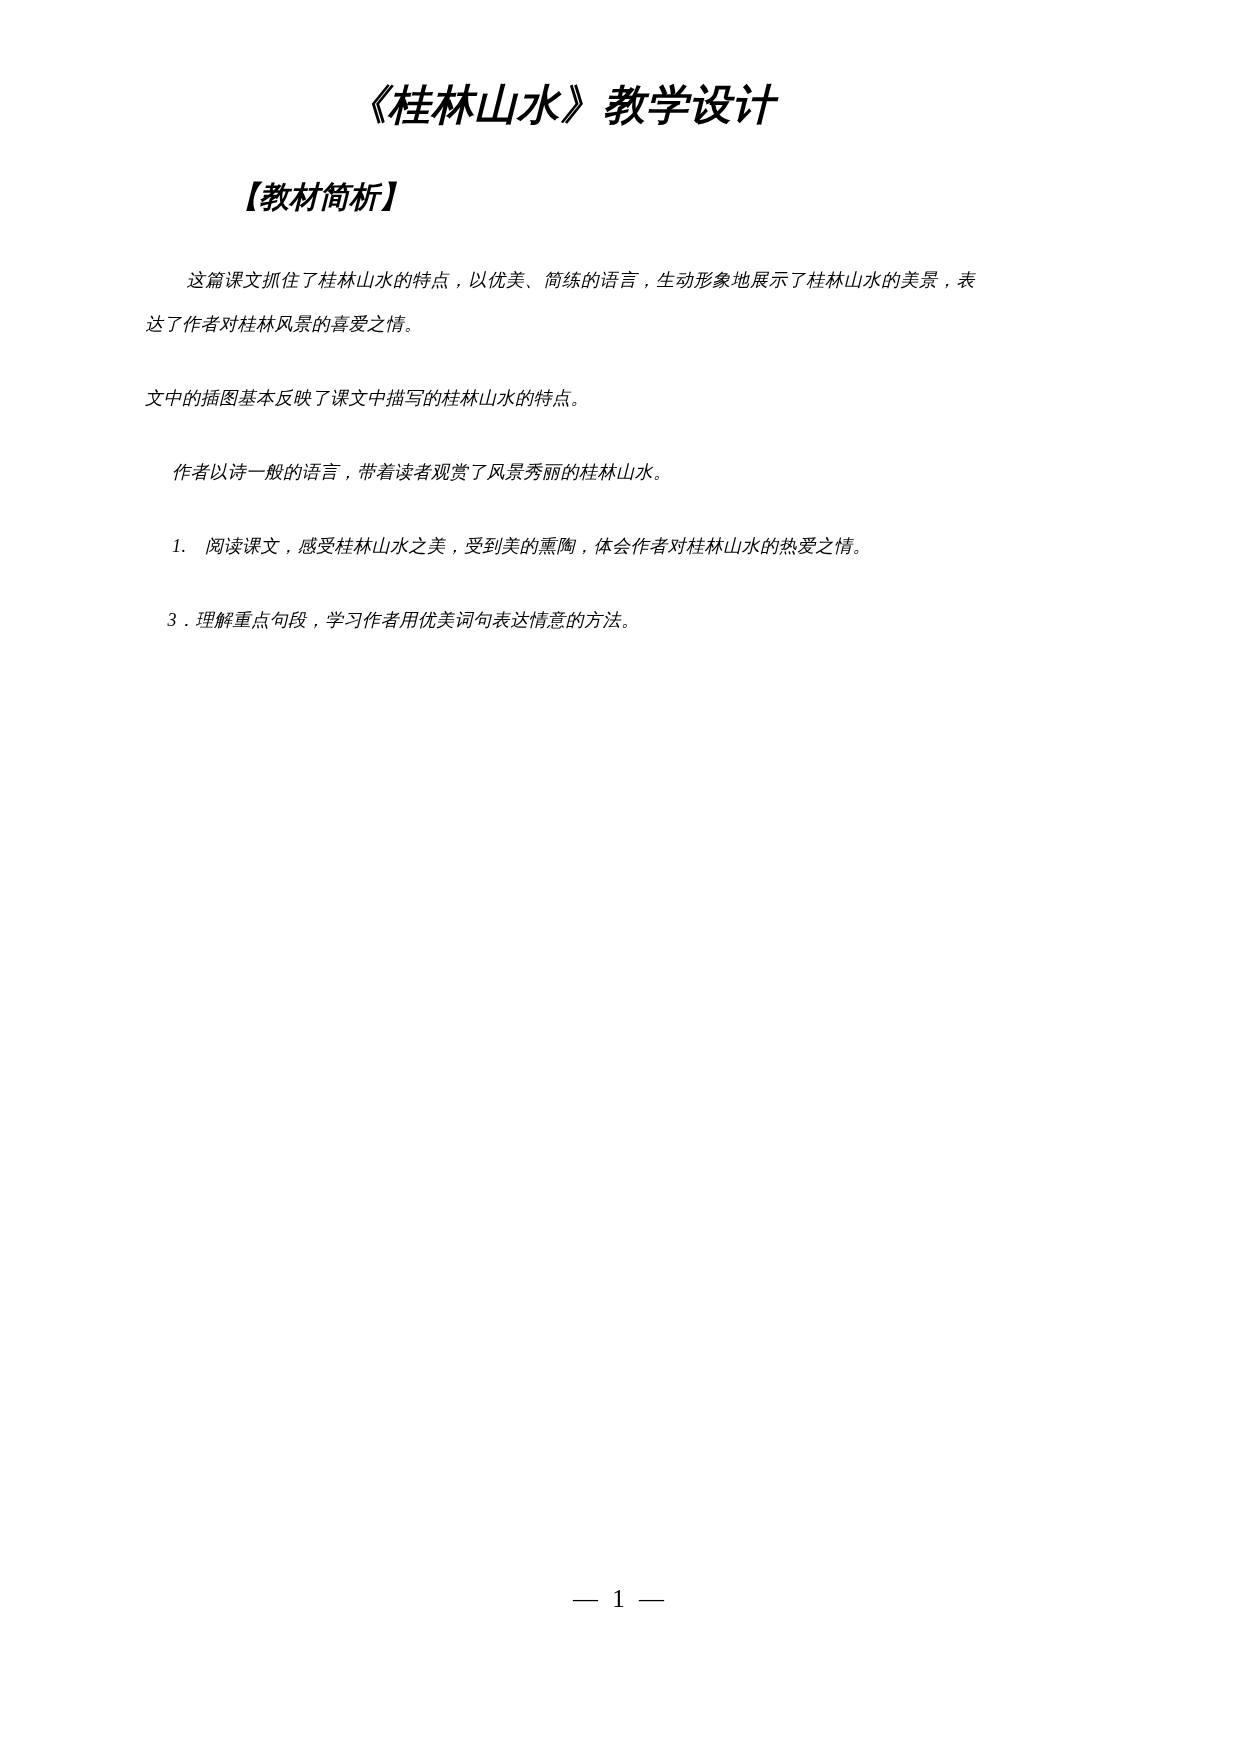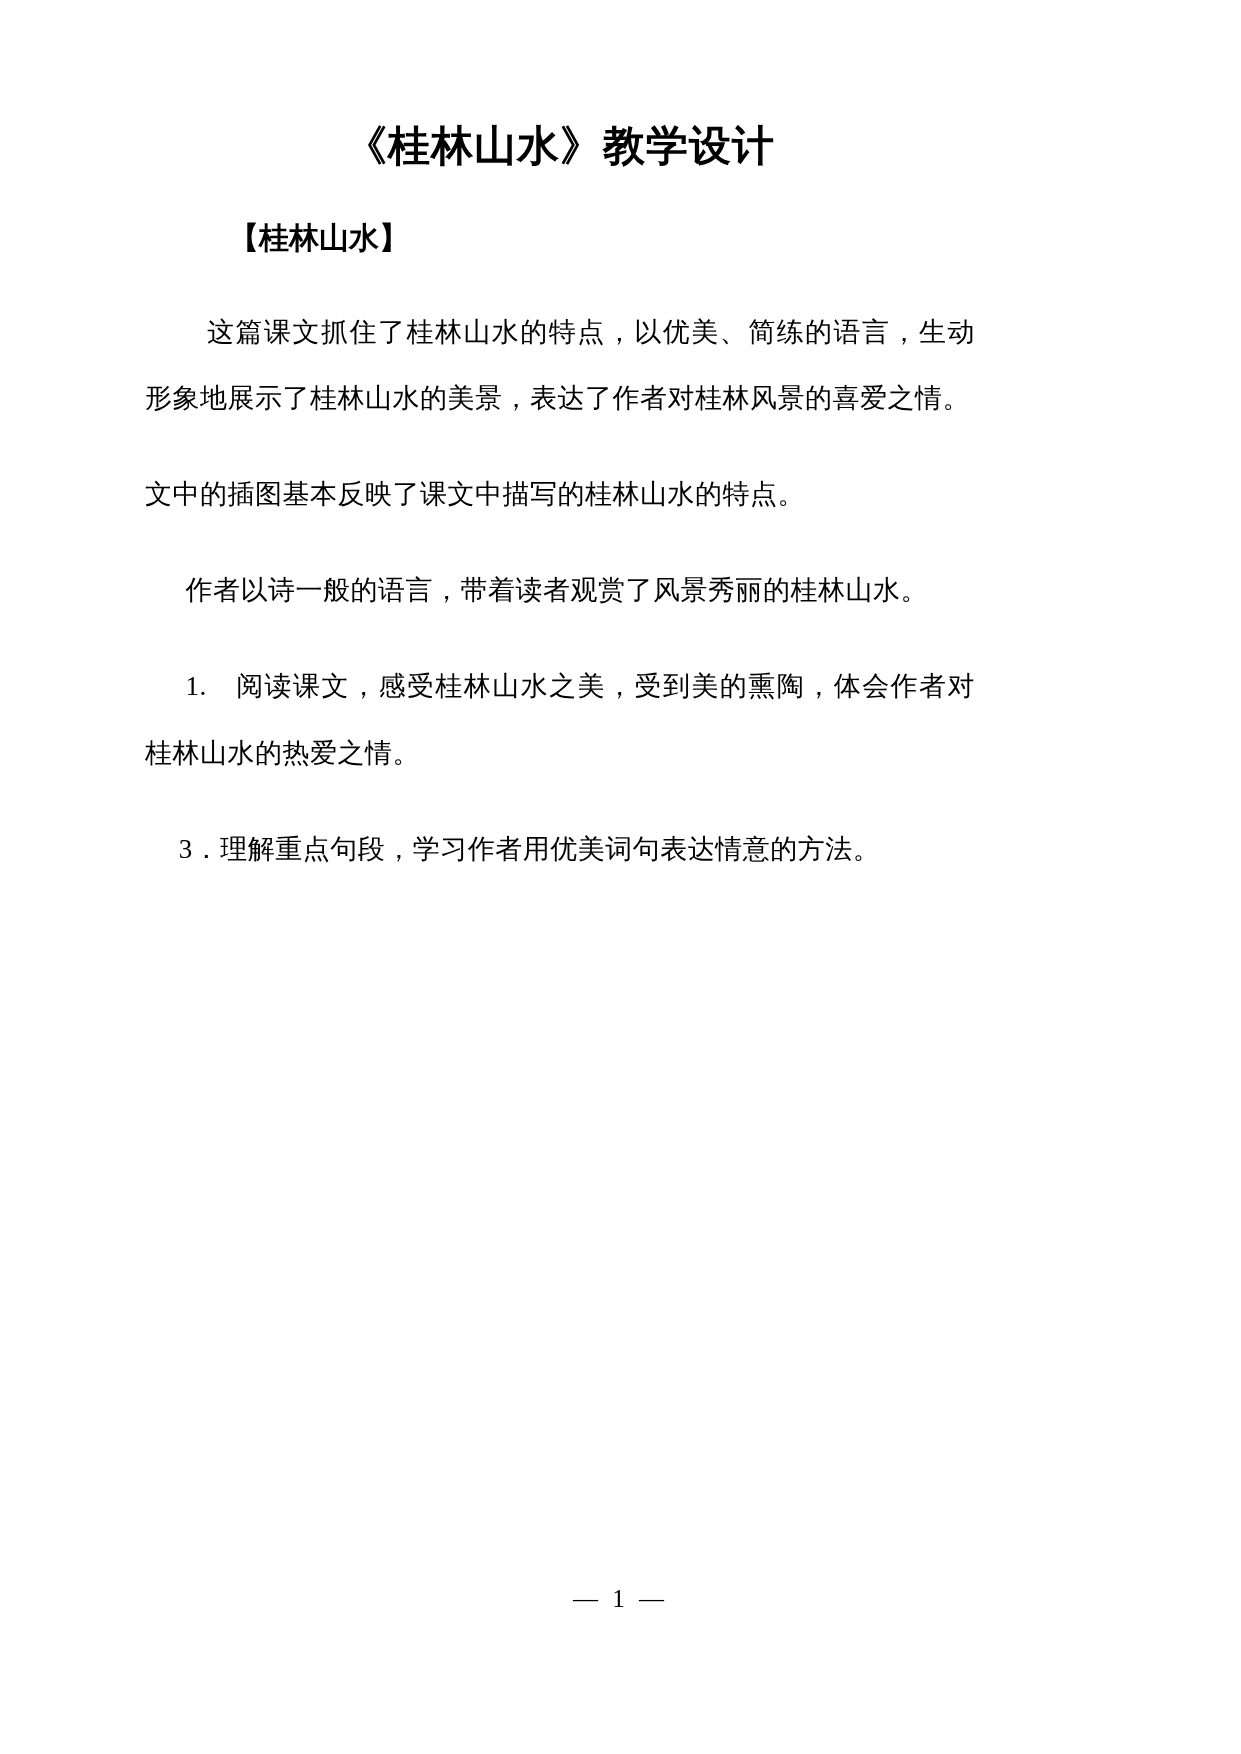--- a/index.html
+++ b/index.html
@@ -10,22 +10,23 @@
     width: 1241px;
     height: 1754px;
     margin: 0 auto;
     background: #ffffff;
     color: #000000;
     overflow: hidden;
   }
 
   .content {
     box-sizing: border-box;
-    padding: 116px 266px 0 145px;
+    padding: 75px 266px 0 145px;
     width: 1241px;
+    font-style: italic;
   }
 
   .doc-title {
     margin: 0 0 40px 0;
     font-family: "Liberation Sans", "DejaVu Sans", sans-serif;
     font-weight: bold;
     font-size: 42px;
     line-height: 1.45;
     text-align: center;
     letter-spacing: 1px;
@@ -37,21 +38,21 @@
     font-weight: bold;
     font-size: 30px;
     line-height: 1.4;
   }
   .h-indent-a { text-indent: 2.8em; }
   .h-indent-b { text-indent: 2.0em; }
 
   .body-p {
     margin: 30px 0;
     font-family: "Liberation Serif", "DejaVu Serif", serif;
-    font-size: 27px;
+    font-size: 18px;
     line-height: 2.45;
     text-align: justify;
     letter-spacing: 0.5px;
   }
   .ind-a { text-indent: 2.3em; }   
   .ind-b { text-indent: 1.5em; }   
   .ind-c { text-indent: 0.35em; }  
   .ind-d { text-indent: 1.25em; }  
 
   .footer {
@@ -67,21 +68,21 @@
   }
 </style>
 </head>
 <body>
 
 <div class="page">
   <div class="content">
 
     <h1 class="doc-title">《桂林山水》教学设计</h1>
 
-    <h2 class="sec-heading h-indent-a">【桂林山水】</h2>
+    <h2 class="sec-heading h-indent-a">【教材简析】</h2>
 
     <p class="body-p ind-a">这篇课文抓住了桂林山水的特点，以优美、简练的语言，生动形象地展示了桂林山水的美景，表达了作者对桂林风景的喜爱之情。</p>
 
     <p class="body-p">文中的插图基本反映了课文中描写的桂林山水的特点。</p>
 
     <p class="body-p ind-b">作者以诗一般的语言，带着读者观赏了风景秀丽的桂林山水。</p>
 
 
 
     <p class="body-p ind-b">1.　阅读课文，感受桂林山水之美，受到美的熏陶，体会作者对桂林山水的热爱之情。</p>

